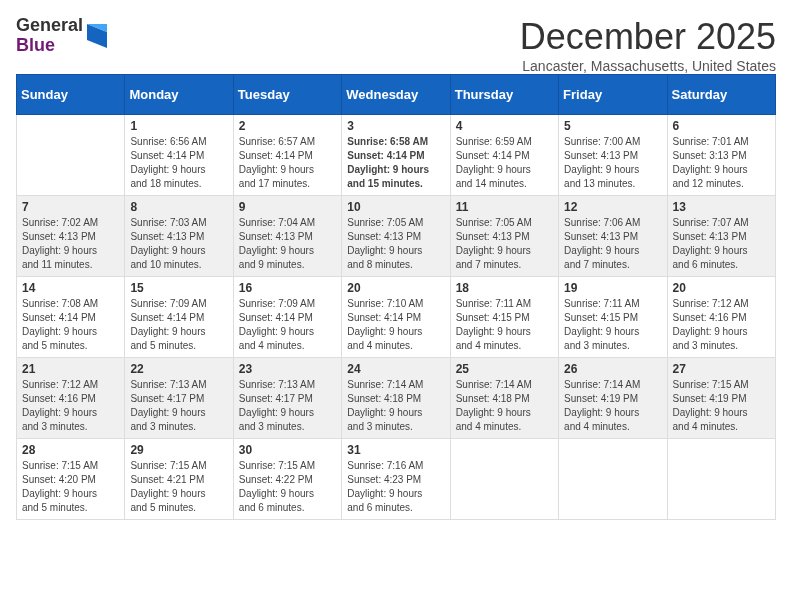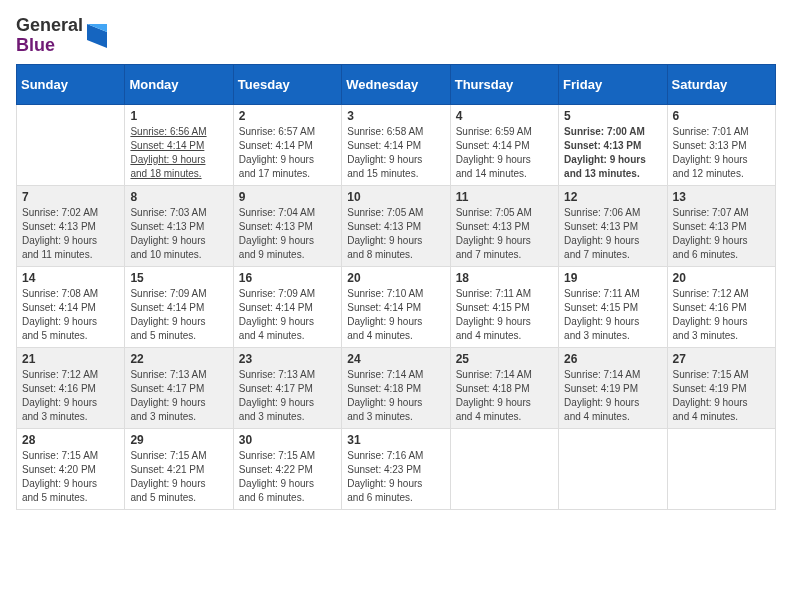--- a/index.html
+++ b/index.html
@@ -7,21 +7,20 @@
       font-family: Arial, sans-serif;
       background: #fff;
       width: 792px;
       min-height: 612px;
       padding: 16px;
     }
     .header {
       display: flex;
       justify-content: space-between;
       align-items: flex-start;
-      margin-bottom: 8px;
     }
     .logo {
       display: flex;
       align-items: center;
     }
     .logo-text {
       display: flex;
       flex-direction: column;
       font-size: 18px;
       font-weight: bold;
@@ -97,68 +96,72 @@
   <div class="logo">
     <div class="logo-text">
       <span class="logo-general">General</span>
       <span class="logo-blue">Blue</span>
     </div>
     <svg class="logo-icon" viewBox="0 0 20 24" xmlns="http://www.w3.org/2000/svg">
       <polygon points="0,0 20,8 20,24 0,16" fill="#1565c0"></polygon>
       <polygon points="0,0 20,0 20,8" fill="#42a5f5"></polygon>
     </svg>
   </div>
+  <div class="title-block">
+    <div class="month-title">December 2025</div>
+    <div class="location">Lancaster, Massachusetts, United States</div>
+  </div>
 </div>
 
 <table class="calendar">
   <thead>
     <tr>
     <th>Sunday</th>
         <th>Monday</th>
         <th>Tuesday</th>
         <th>Wednesday</th>
         <th>Thursday</th>
         <th>Friday</th>
         <th>Saturday</th>
       </tr>
   </thead>
   <tbody id="calendar-body">
   <tr class="row-white">
         <td class="empty-cell"></td>
         <td>
           <span class="day-num">1</span>
-          <div class="day-info" style="white-space: pre-line; text-decoration: underline;">Sunrise: 6:56 AM
+          <div class="day-info" style="white-space: pre-line;">Sunrise: 6:56 AM
 Sunset: 4:14 PM
 Daylight: 9 hours
 and 18 minutes.</div>
         </td>
         <td>
           <span class="day-num">2</span>
           <div class="day-info" style="white-space: pre-line;">Sunrise: 6:57 AM
 Sunset: 4:14 PM
 Daylight: 9 hours
 and 17 minutes.</div>
         </td>
         <td>
           <span class="day-num">3</span>
-          <div class="day-info" style="white-space: pre-line;">Sunrise: 6:58 AM
+          <div class="day-info" style="white-space: pre-line; font-weight: bold;">Sunrise: 6:58 AM
 Sunset: 4:14 PM
 Daylight: 9 hours
 and 15 minutes.</div>
         </td>
         <td>
           <span class="day-num">4</span>
           <div class="day-info" style="white-space: pre-line;">Sunrise: 6:59 AM
 Sunset: 4:14 PM
 Daylight: 9 hours
 and 14 minutes.</div>
         </td>
         <td>
           <span class="day-num">5</span>
-          <div class="day-info" style="white-space: pre-line; font-weight: bold;">Sunrise: 7:00 AM
+          <div class="day-info" style="white-space: pre-line;">Sunrise: 7:00 AM
 Sunset: 4:13 PM
 Daylight: 9 hours
 and 13 minutes.</div>
         </td>
         <td>
           <span class="day-num">6</span>
           <div class="day-info" style="white-space: pre-line;">Sunrise: 7:01 AM
 Sunset: 3:13 PM
 Daylight: 9 hours
 and 12 minutes.</div>

